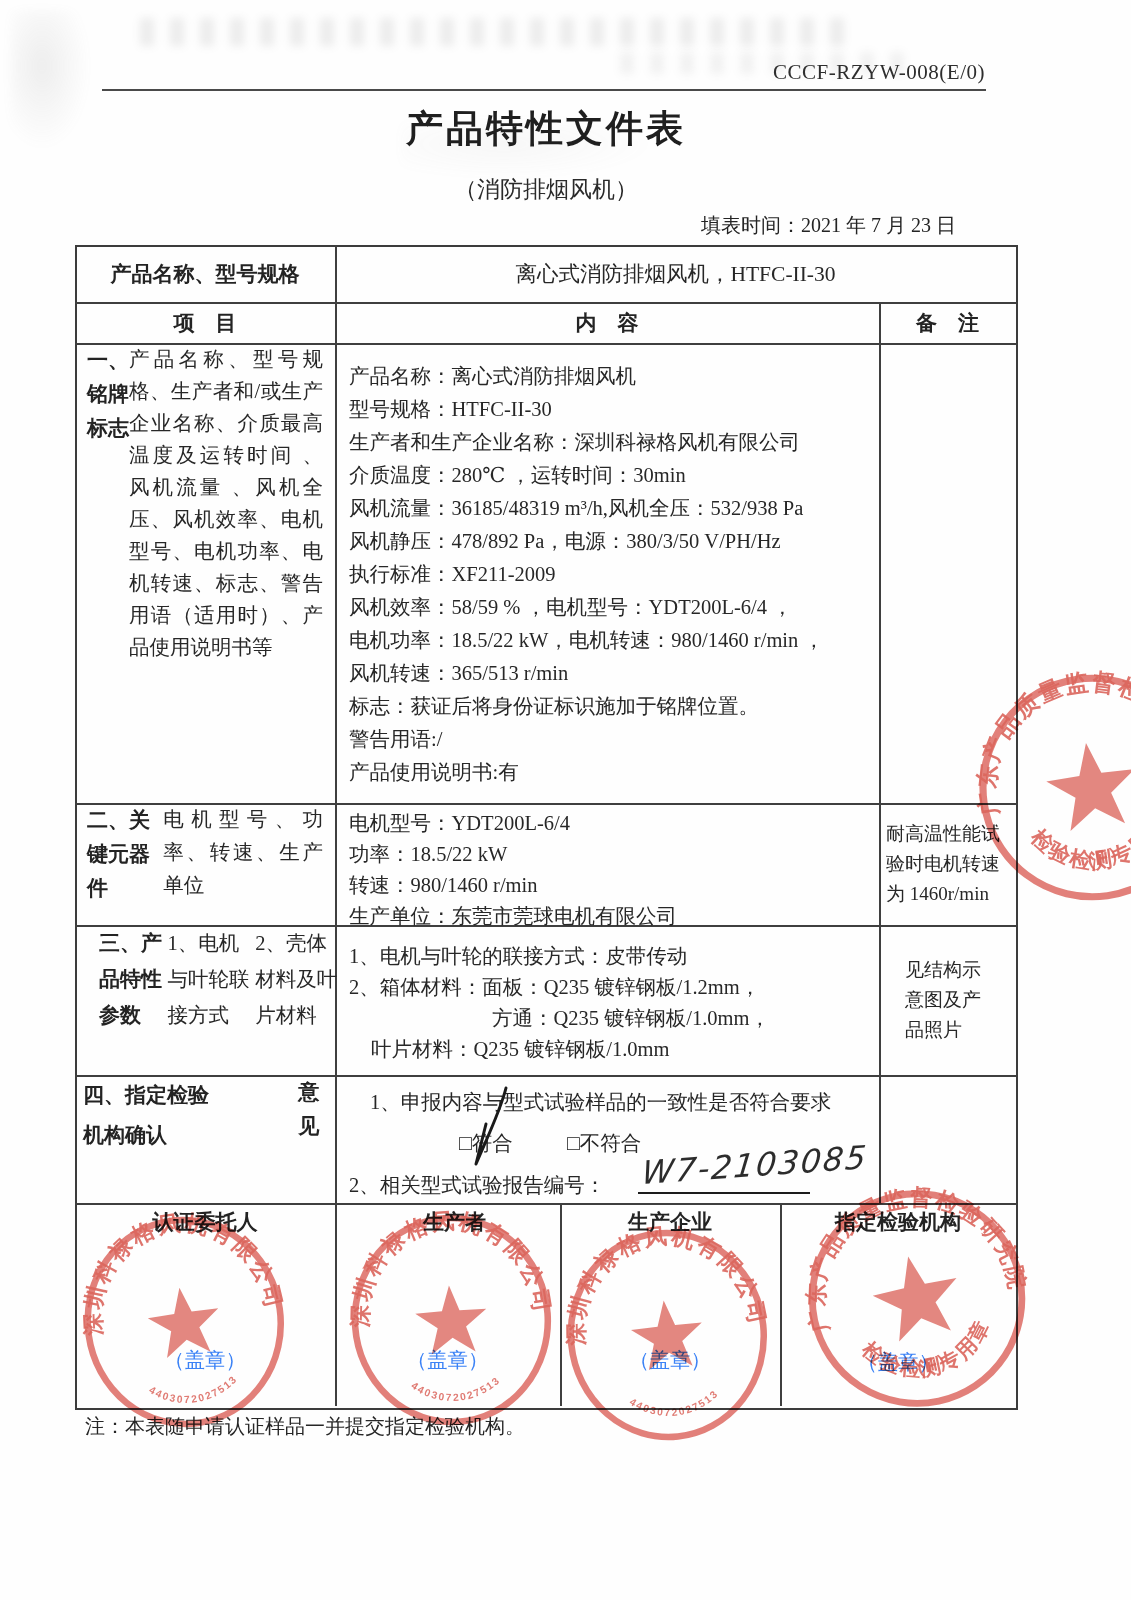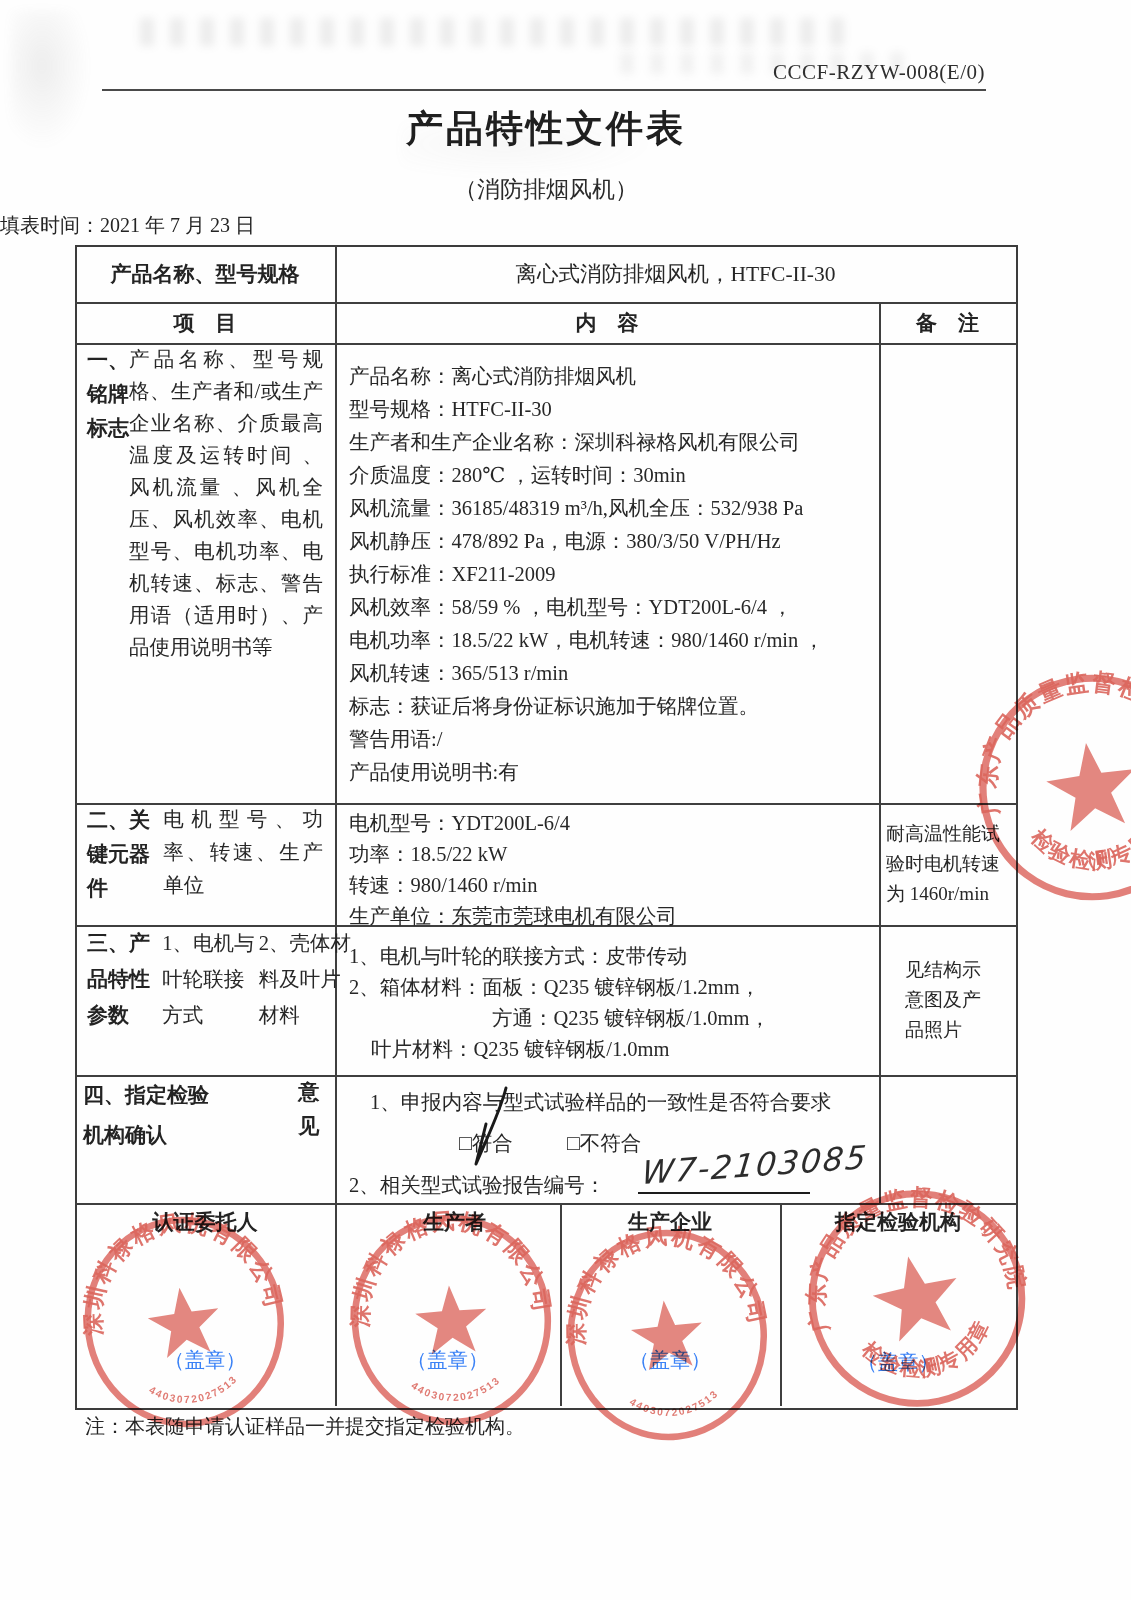--- a/index.html
+++ b/index.html
@@ -10,21 +10,21 @@
   
   .smudge{position:absolute;filter:blur(4px);opacity:.13;background:
       repeating-linear-gradient(90deg,#777 0 14px,transparent 14px 30px);}
   .smudge2{position:absolute;filter:blur(5px);opacity:.14;background:
       radial-gradient(ellipse at 40% 40%, #8a8a8a 0%, transparent 70%);}
   
   .doc-code{position:absolute;top:60px;left:0;width:985px;text-align:right;font-size:21px;letter-spacing:.5px;color:#2e2e2e;}
   .top-rule{position:absolute;left:102px;top:89px;width:884px;height:2px;background:#4a4a4a;}
   .doc-title{position:absolute;left:0;top:104px;width:1092px;text-align:center;font-size:37px;font-weight:700;letter-spacing:3px;color:#1f1f1f;}
   .doc-subtitle{position:absolute;left:0;top:174px;width:1092px;text-align:center;font-size:23px;color:#2a2a2a;}
-  .fill-date{position:absolute;top:212px;left:0;width:956px;text-align:left;font-size:20px;color:#242424;}
+  .fill-date{position:absolute;top:212px;left:0;width:956px;text-align:right;font-size:20px;color:#242424;}
   
   .tbl-border{position:absolute;left:75px;top:245px;width:939px;height:1161px;border:2px solid #3c3c3c;}
   .hline{position:absolute;left:75px;width:941px;height:2px;background:#3f3f3f;}
   .vline{position:absolute;width:2px;background:#3f3f3f;}
   
   .cell{position:absolute;box-sizing:border-box;}
   .c-center{display:flex;align-items:center;justify-content:center;text-align:center;}
   .c-col{display:flex;justify-content:center;}
   .hdr{font-family:"Liberation Sans","DejaVu Sans",sans-serif;font-weight:700;font-size:21px;color:#232323;}
   .body-text{font-size:20.5px;color:#272727;}
@@ -107,21 +107,21 @@
     <div class="left-desc" style="line-height:33px;">电机型号、功率、转速、生产单位</div>
   </div>
   <div class="cell body-text lines-sm" style="left:335px;top:803px;width:544px;height:122px;padding:5px 0 0 14px;">
     <div>电机型号：YDT200L-6/4</div>
     <div>功率：18.5/22 kW</div>
     <div>转速：980/1460 r/min</div>
     <div>生产单位：东莞市莞球电机有限公司</div>
   </div>
   <div class="cell c-center remark-text" style="left:879px;top:803px;width:137px;height:122px;padding:0 7px;text-align:left;">耐高温性能试验时电机转速为 1460r/min</div>
 
-  <div class="cell c-col" style="left:75px;top:925px;width:292px;height:150px;padding:0 12px;">
+  <div class="cell c-col" style="left:75px;top:925px;width:292px;height:150px;padding:0 24px;">
     <div class="hdr" style="line-height:36px;">三、产品特性参数</div>
     <div class="left-desc" style="line-height:36px;text-align:left;">1、电机与叶轮联接方式</div>
     <div class="left-desc" style="line-height:36px;text-align:left;">2、壳体材料及叶片材料</div>
   </div>
   <div class="cell body-text lines-sm" style="left:335px;top:925px;width:544px;height:150px;padding:16px 0 0 14px;">
     <div>1、电机与叶轮的联接方式：皮带传动</div>
     <div>2、箱体材料：面板：Q235 镀锌钢板/1.2mm，</div>
     <div style="padding-left:143px;">方通：Q235 镀锌钢板/1.0mm，</div>
     <div style="padding-left:22px;">叶片材料：Q235 镀锌钢板/1.0mm</div>
   </div>

